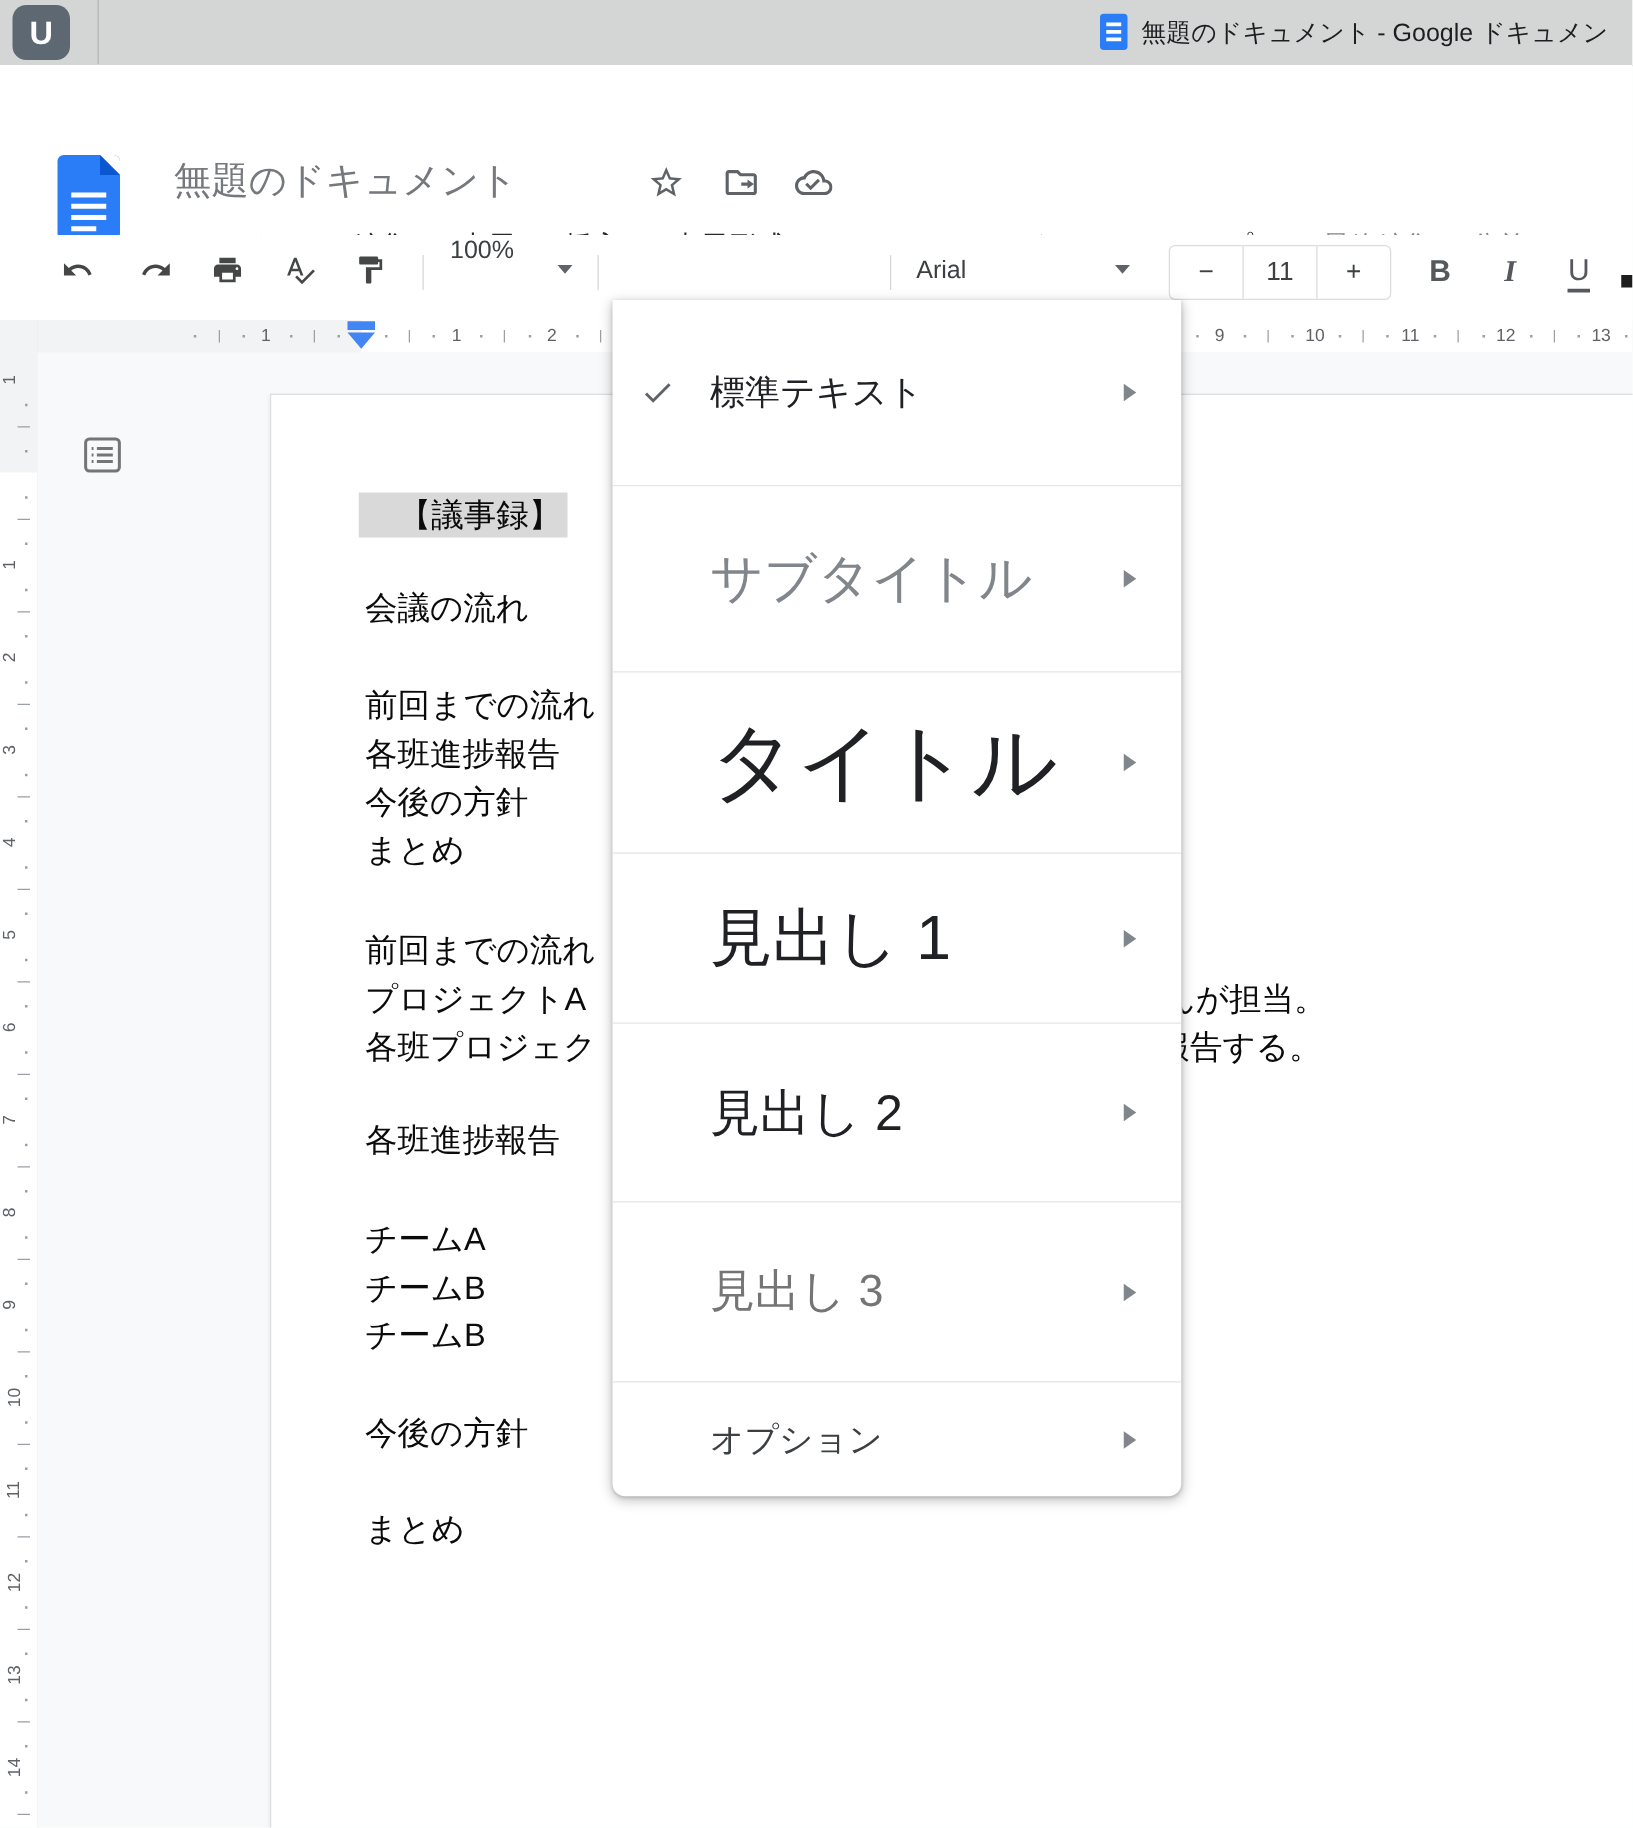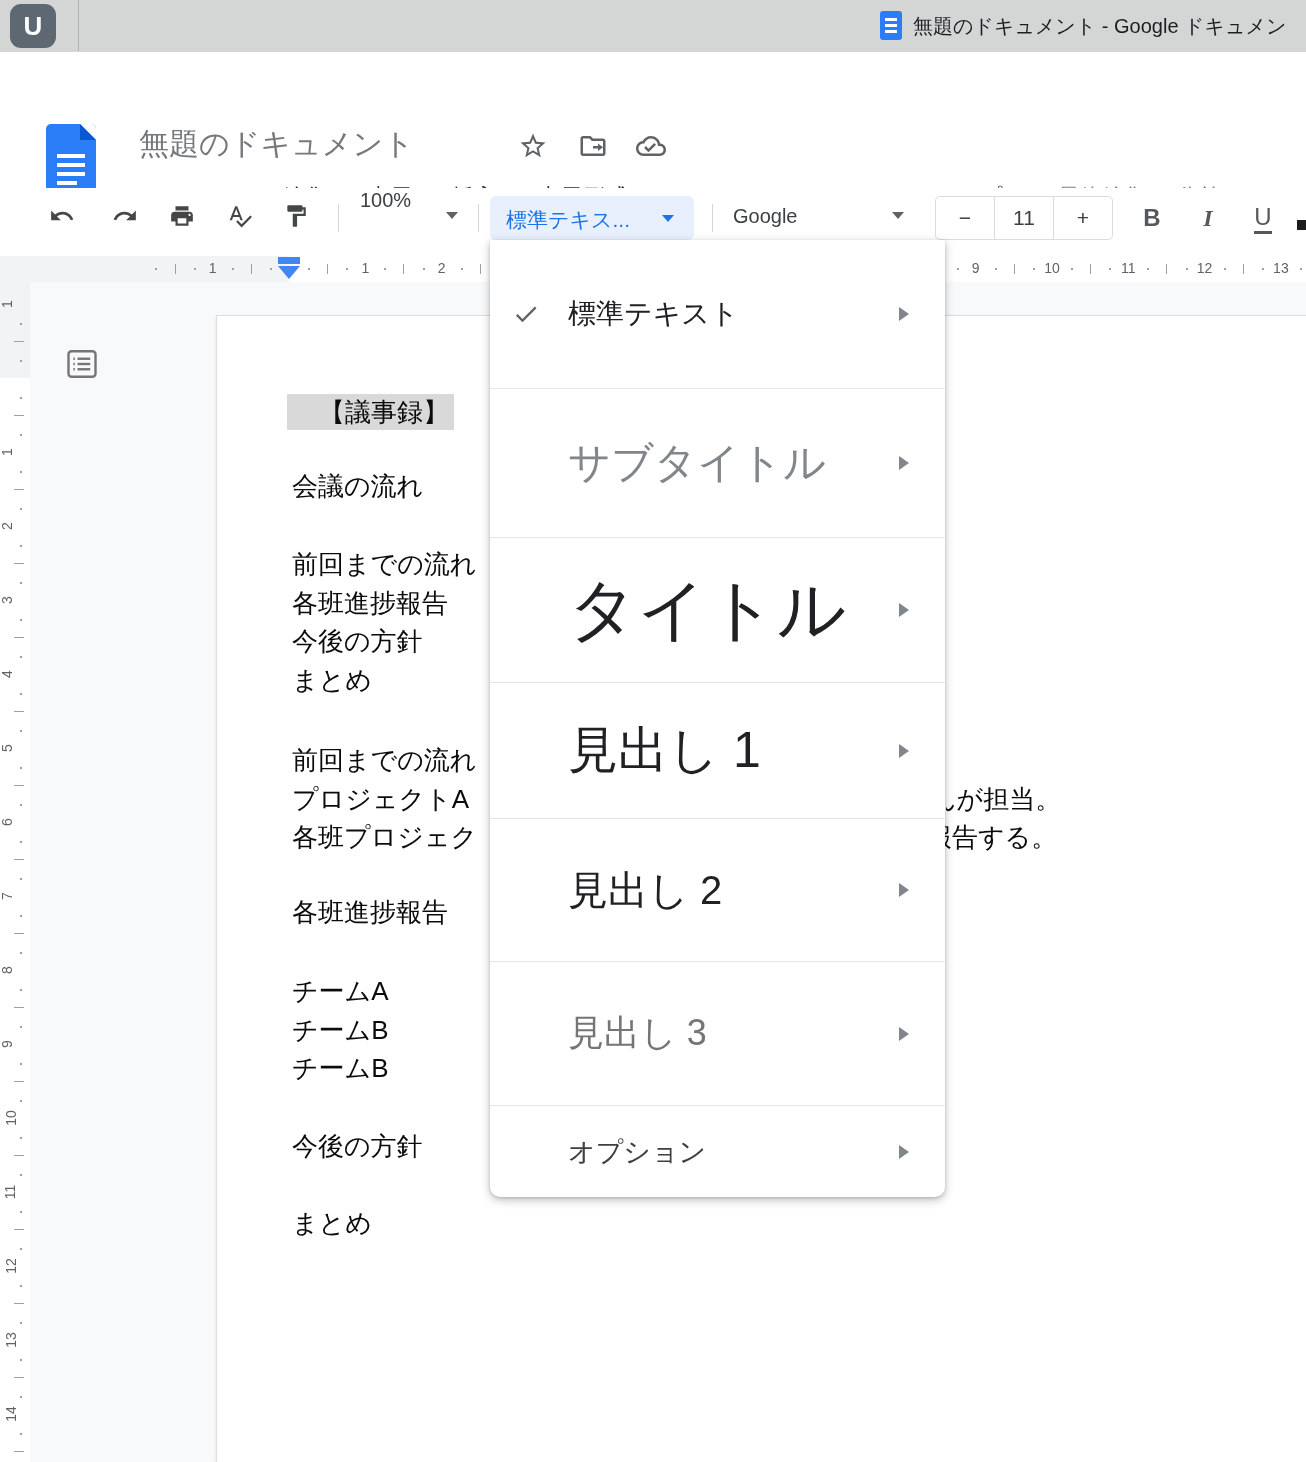--- a/index.html
+++ b/index.html
@@ -169,27 +169,23 @@
     <svg viewBox="0 0 24 24">
         <path d="M18 4V3c0-.55-.45-1-1-1H5c-.55 0-1 .45-1 1v4c0 .55.45 1 1 1h12c.55 0 1-.45 1-1V6h1v4H9v11c0 .55.45 1 1 1h2c.55 0 1-.45 1-1v-9h8V4h-3z"></path>
       </svg>
   </div>
   <div class="tsep" style="left:338px"></div>
 
   <div id="zoomlabel">100%</div>
   <div class="caret" style="left:446px;top:24px"></div>
   <div class="tsep" style="left:478px"></div>
 
-  <div id="stylesbtn">
-    <div class="lbl">標準テキス...</div>
-    <div class="caret"></div>
-  </div>
   <div class="tsep" style="left:712px"></div>
 
-  <div id="fontlabel">Google</div>
+  <div id="fontlabel">Arial</div>
   <div class="caret" style="left:892px;top:24px"></div>
 
   <div id="sizebox">
     <div class="cell">−</div>
     <div class="cell">11</div>
     <div class="cell">+</div>
   </div>
 
   <div class="fmtbtn" style="left:1134px">B</div>
   <div class="fmtbtn" id="italicbtn" style="left:1190px">I</div>

